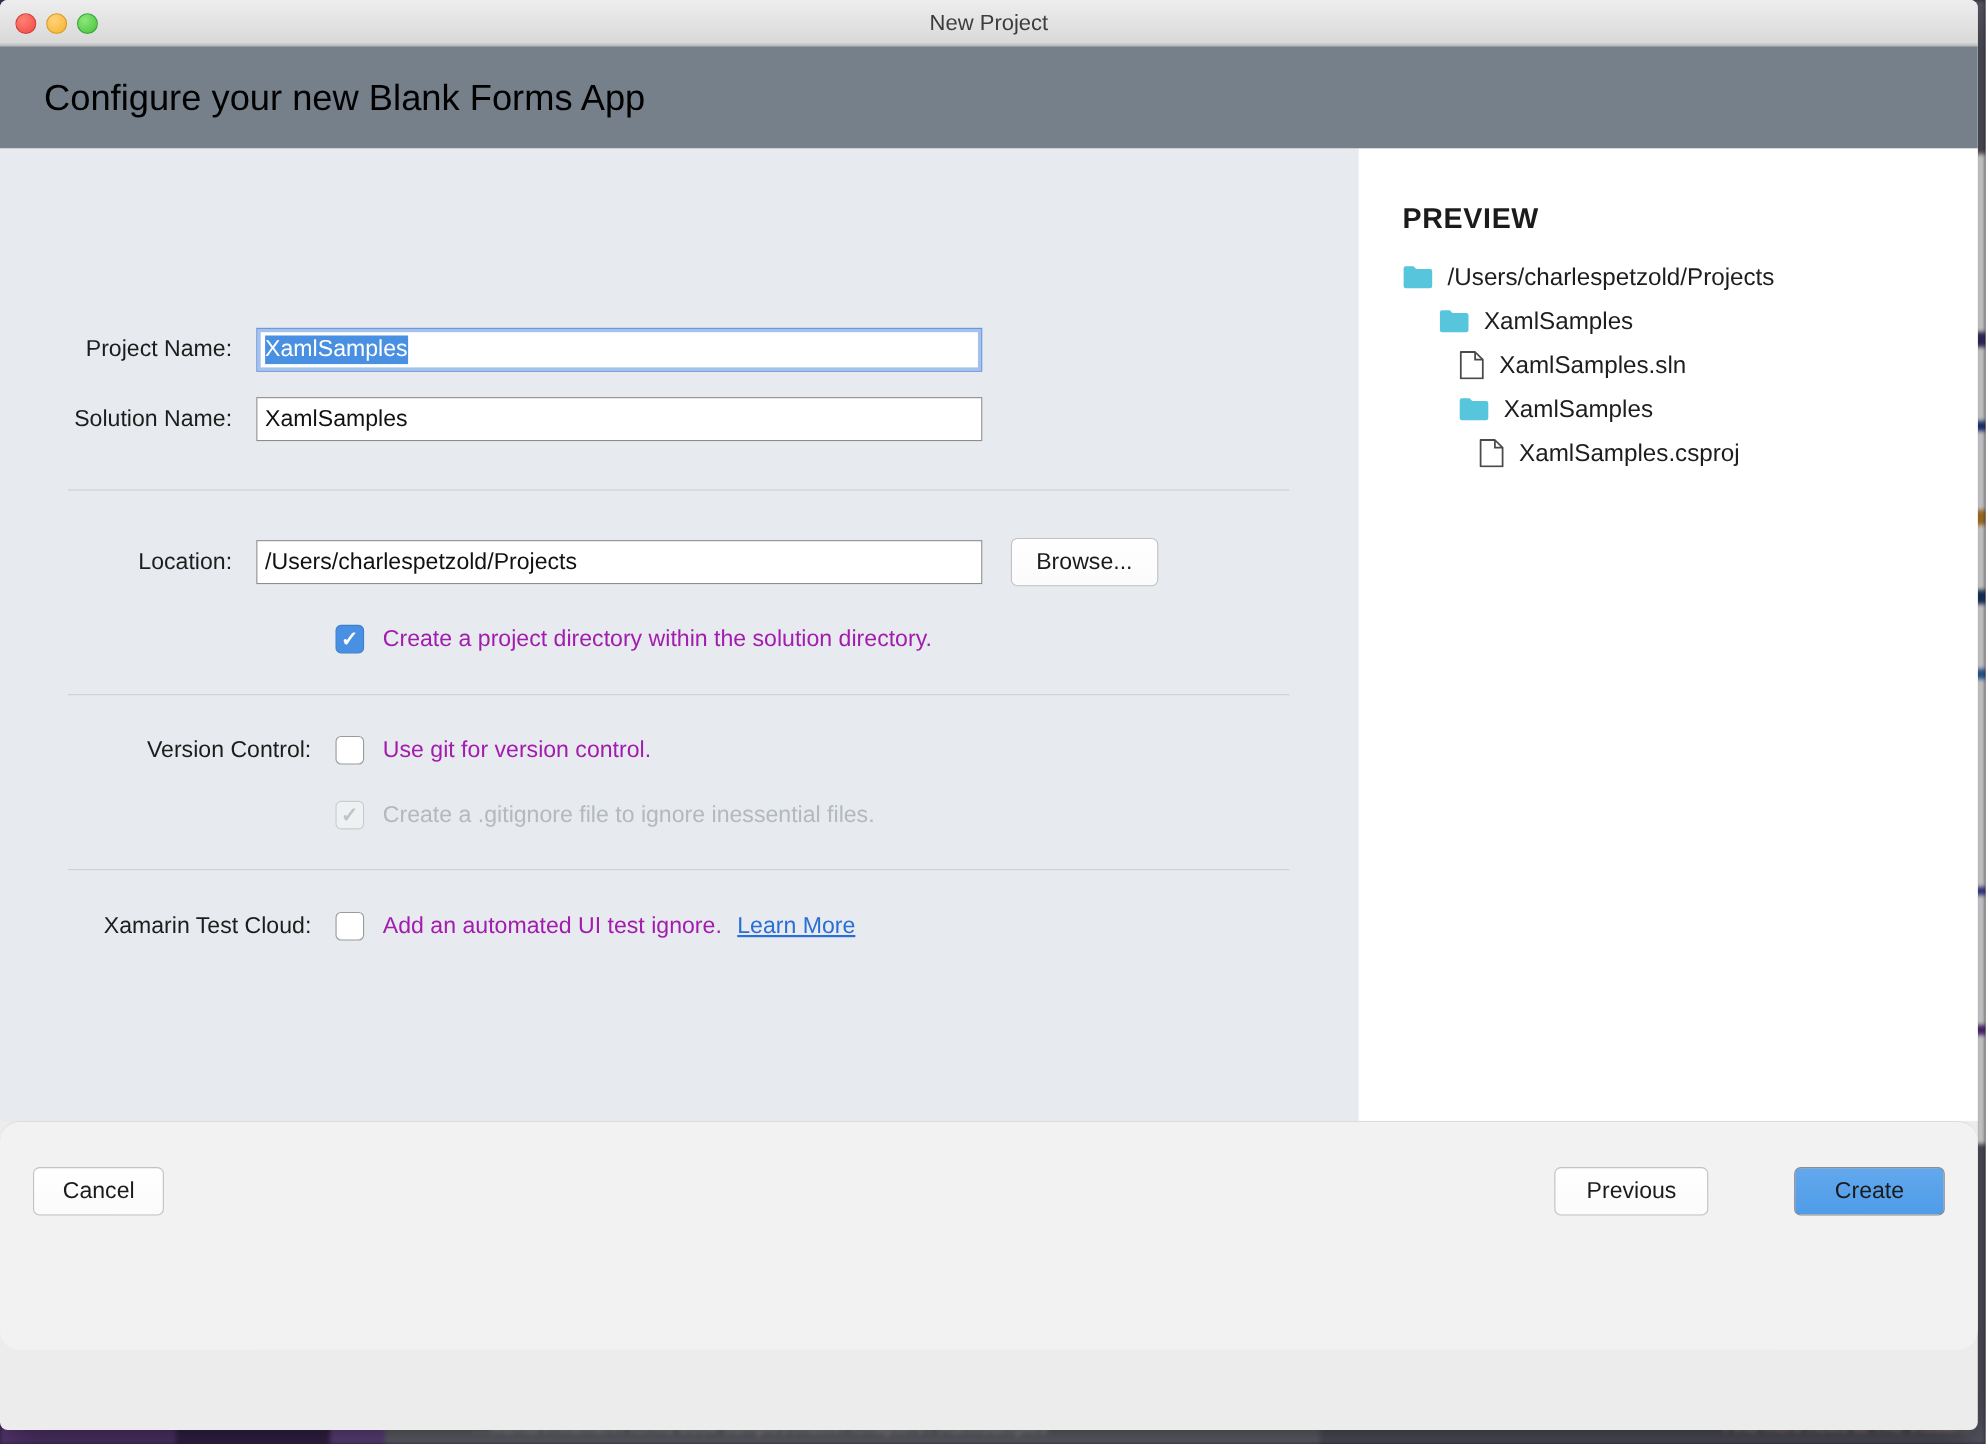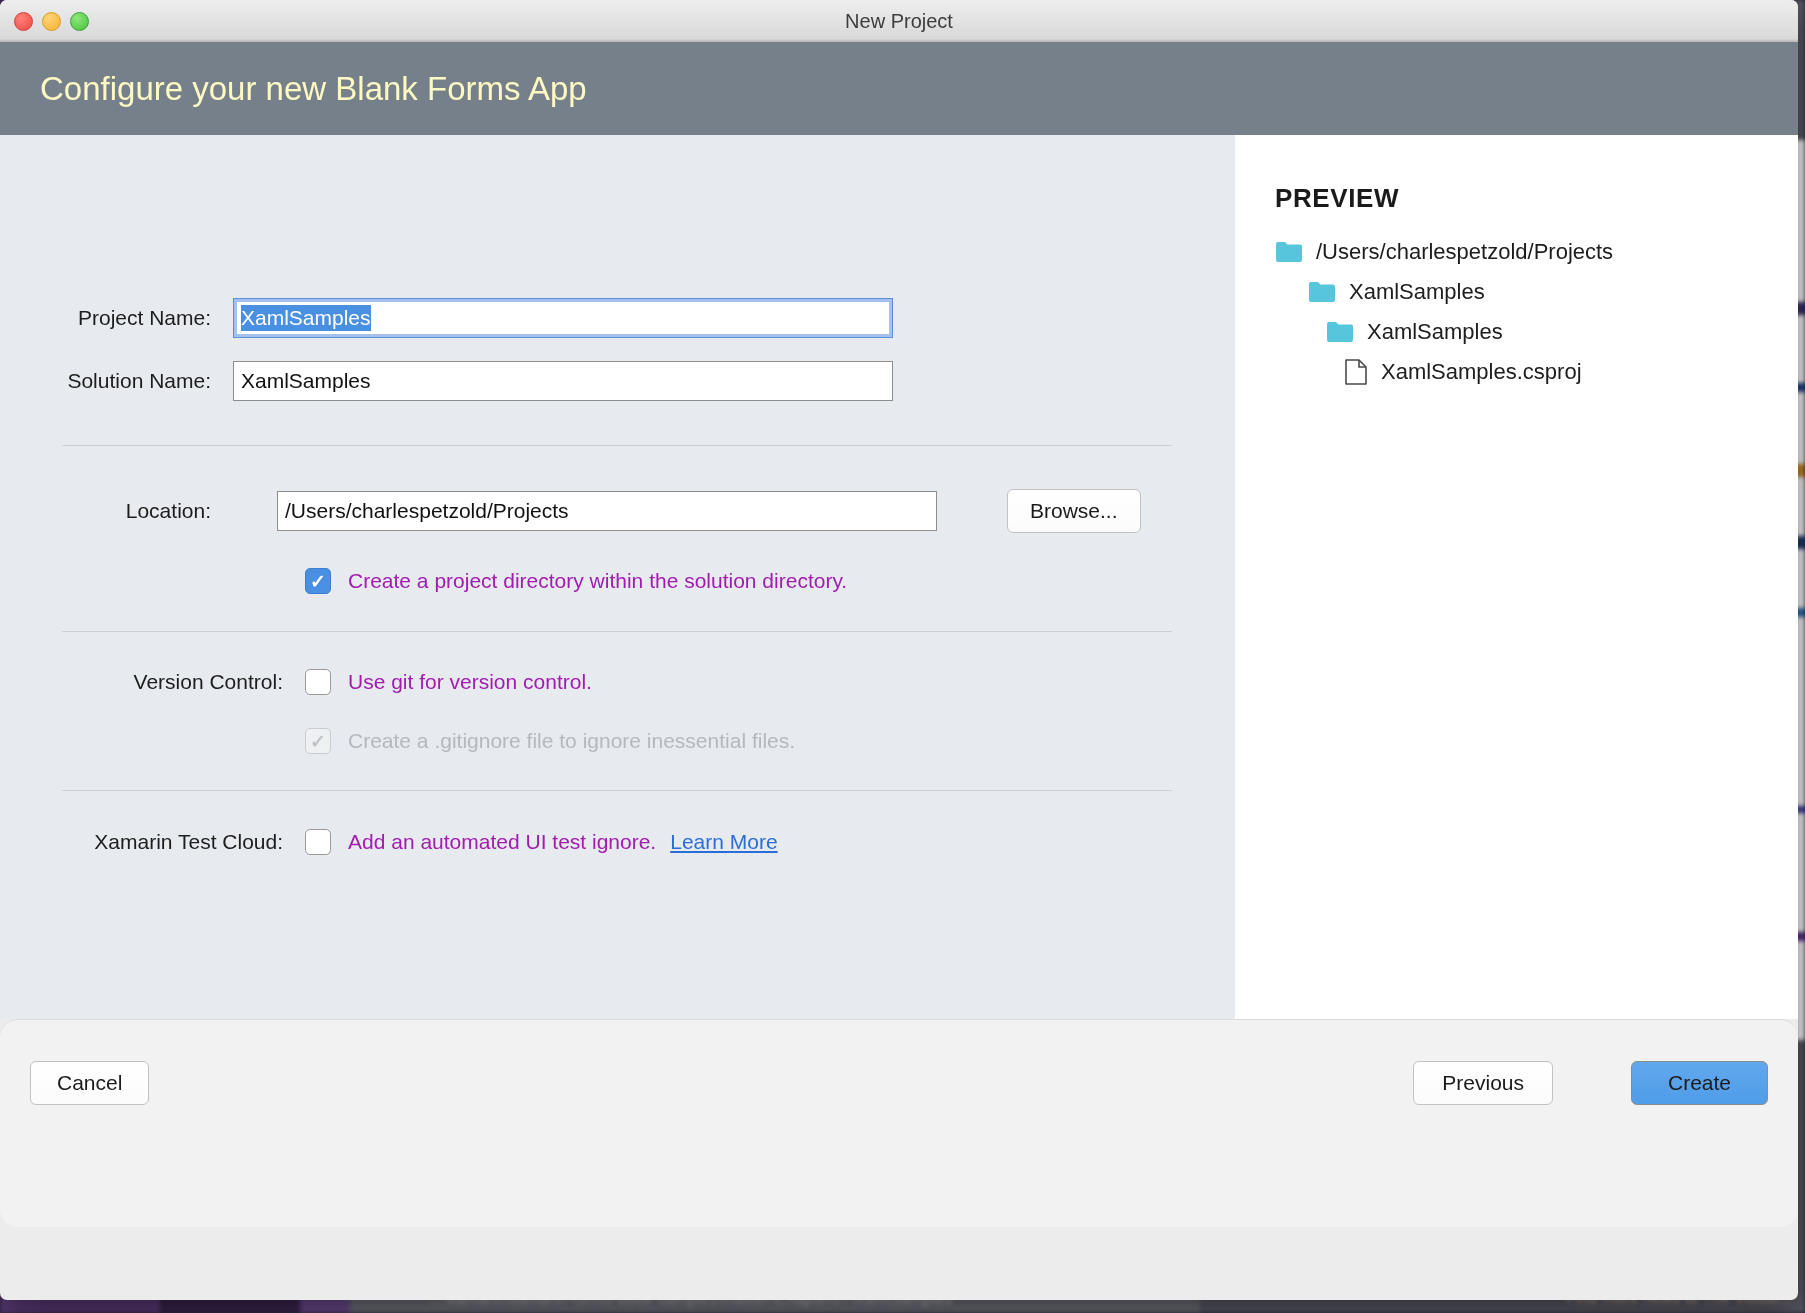--- a/index.html
+++ b/index.html
@@ -71,21 +71,21 @@
 
   
   #header {
     height: 93px;
     background: #76808a;
     display: flex; align-items: center;
     padding-left: 40px;
   }
   #header h1 {
     margin: 0;
-    font-size: 33px; font-weight: 400; color: #fef9c3;
+    font-size: 33px; font-weight: 400; color: #000000;
   }
 
   
   #bodysplit {
     display: flex;
     height: 884px;
   }
   #formpane {
     width: 1235px;
     background: #e7eaee;
@@ -235,21 +235,21 @@
 
       <div class="row" style="margin-top:23px;">
         <div class="lbl">Solution Name:</div>
         <div class="textbox">
           <span>XamlSamples</span>
         </div>
       </div>
 
       <div class="hr" style="margin-top:44px;"></div>
 
-      <div class="row" style="margin-top:43px;gap:44px;">
+      <div class="row" style="margin-top:43px;">
         <div class="lbl">Location:</div>
         <div class="textbox">
           <span>/Users/charlespetzold/Projects</span>
         </div>
         <button class="btn" style="margin-left:26px;">Browse...</button>
       </div>
 
       <div class="cbrow" style="margin-top:35px;">
         <div class="lbl"></div>
         <div class="checkbox checked">
@@ -299,20 +299,29 @@
 
       <div class="tree-item" style="margin-left:33px;">
         <span class="ico">
           <svg width="28" height="22" viewBox="0 0 28 22">
               <path d="M1 3a2 2 0 0 1 2-2h7l2.4 2.6H25a2 2 0 0 1 2 2V19a2 2 0 0 1-2 2H3a2 2 0 0 1-2-2z" fill="#57c6dd"></path>
             </svg>
         </span>
         <span class="tree-label">XamlSamples</span>
       </div>
 
+      <div class="tree-item" style="margin-left:51px;">
+        <span class="ico">
+          <svg width="24" height="26" viewBox="0 0 24 26">
+              <path d="M2 1h13l7 7v17H2z" fill="#ffffff" stroke="#4a4a4a" stroke-width="1.6" stroke-linejoin="round"></path>
+              <path d="M15 1v7h7" fill="none" stroke="#4a4a4a" stroke-width="1.6"></path>
+            </svg>
+        </span>
+        <span class="tree-label">XamlSamples.sln</span>
+      </div>
 
       <div class="tree-item" style="margin-left:51px;">
         <span class="ico">
           <svg width="28" height="22" viewBox="0 0 28 22">
               <path d="M1 3a2 2 0 0 1 2-2h7l2.4 2.6H25a2 2 0 0 1 2 2V19a2 2 0 0 1-2 2H3a2 2 0 0 1-2-2z" fill="#57c6dd"></path>
             </svg>
         </span>
         <span class="tree-label">XamlSamples</span>
       </div>
 

